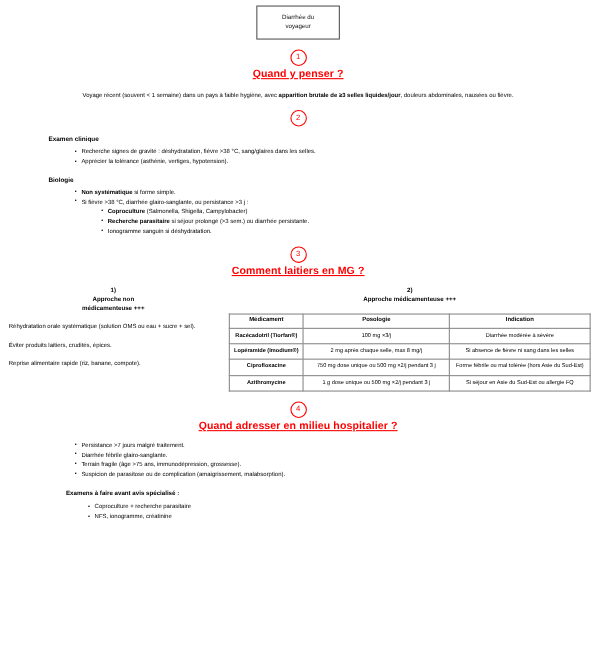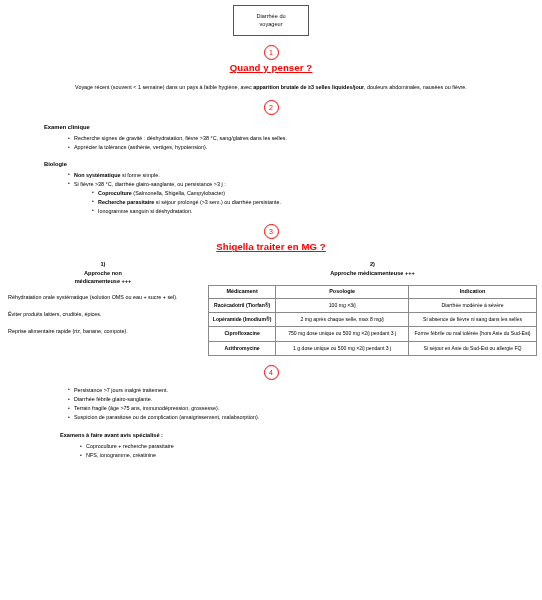--- a/index.html
+++ b/index.html
@@ -207,21 +207,21 @@
     <ul class="bullets">
       <li><b>Coproculture</b><span> (Salmonella, Shigella, Campylobacter)</span></li>
       <li><b>Recherche parasitaire</b><span> si séjour prolongé (&gt;3 sem.) ou diarrhée persistante.</span></li>
       <li><span>Ionogramme sanguin si déshydratation.</span></li>
     </ul>
   </li>
 </ul>
 
 <div class="section-head">
   <span class="circle-num">3</span>
-  <span class="section-title">Shigella traiter en MG ?</span>
+  <span class="section-title">Comment laitiers en MG ?</span>
 </div>
 
 <div class="treat-cols">
   <div class="col-left">
     <div class="col-head">
       <span class="num-line">1)</span>
       <span class="num-line">Approche non</span>
       <span class="num-line">médicamenteuse +++</span>
     </div>
     <div class="nonmed-block">
@@ -272,20 +272,21 @@
           <td>Si séjour en Asie du Sud-Est ou allergie FQ</td>
         </tr>
       </tbody>
     </table>
   </div>
 </div>
 
 <div class="sec4-wrap">
   <div class="section-head">
     <span class="circle-num">4</span>
+    <span class="section-title">Quand adresser en milieu hospitalier ?</span>
   </div>
 
   <ul class="bullets" style="margin-top:7px;">
     <li>Persistance &gt;7 jours malgré traitement.</li>
     <li>Diarrhée fébrile glairo-sanglante.</li>
     <li>Terrain fragile (âge &gt;75 ans, immunodépression, grossesse).</li>
     <li>Suspicion de parasitose ou de complication (amaigrissement, malabsorption).</li>
   </ul>
 
   <div class="sec4-sub">Examens à faire avant avis spécialisé :</div>

